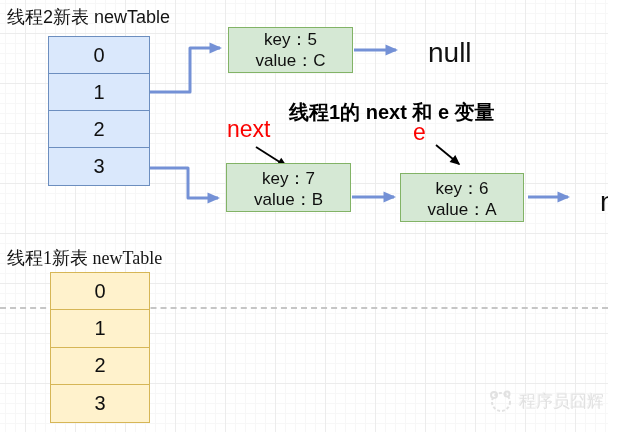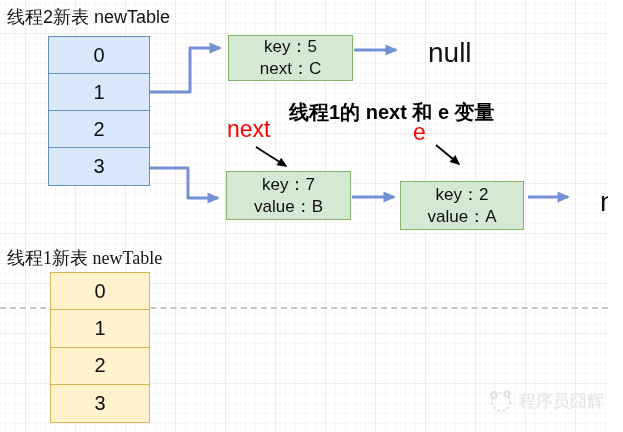--- a/index.html
+++ b/index.html
@@ -23,22 +23,22 @@
   }
   .bucket-table .cell{
     display:flex;align-items:center;justify-content:center;
     font-size:20px;color:#0f0f0f;border-bottom:1.5px solid #6c8ebf;
   }
   .bucket-table .cell:last-child{border-bottom:none;}
   .bucket-table.yellow{background:#fff2cc;border-color:#d6b656;}
   .bucket-table.yellow .cell{border-color:#d6b656;}
   .entry-node{
     background:#d5e8d4;border:1.5px solid #82b366;box-sizing:border-box;
-    display:flex;flex-direction:column;align-items:center;justify-content:center;
-    font-size:17px;color:#0f0f0f;line-height:1.28;white-space:nowrap;margin-top:8px;
+    display:flex;flex-direction:column;align-items:center;justify-content:flex-end;
+    font-size:17px;color:#0f0f0f;line-height:1.28;white-space:nowrap;
   }
   .null-label{font-size:28px;color:#111;white-space:nowrap;margin-left:21px;}
   .annotation-title{font-size:20px;font-weight:bold;color:#000;white-space:nowrap;}
   .pointer-label{font-size:23px;color:#fb0200;white-space:nowrap;}
   .page-divider{left:0;right:0;border-top:2px dashed #c6c6c6;height:0;}
   .arrow-layer{left:0;top:0;pointer-events:none;}
   .watermark{display:flex;align-items:center;gap:5px;opacity:.85;}
   .watermark-text{
     font-size:17px;font-weight:normal;color:#dedede;
     text-shadow:1px 1px 0 #ffffff,-1px -1px 0 #f2f2f2;white-space:nowrap;
@@ -70,35 +70,35 @@
   <div class="abs diagram-label" style="left:7px;top:5px;">线程2新表 newTable</div>
   <div class="abs bucket-table" style="left:48px;top:36px;width:102px;height:150px;">
     <div class="cell">0</div>
     <div class="cell">1</div>
     <div class="cell">2</div>
     <div class="cell">3</div>
   </div>
 
   <div class="abs entry-node" style="left:228px;top:27px;width:125px;height:46px;">
     <div>key：5</div>
-    <div>next：C</div>
+    <div>value：C</div>
   </div>
   <div class="abs null-label" style="left:407px;top:37px;">null</div>
 
   <div class="abs annotation-title" style="left:289px;top:99px;">线程1的 next 和 e 变量</div>
   <div class="abs pointer-label" style="left:227px;top:116px;">next</div>
   <div class="abs pointer-label" style="left:413px;top:119px;">e</div>
 
   <div class="abs entry-node" style="left:226px;top:163px;width:125px;height:49px;">
     <div>key：7</div>
     <div>value：B</div>
   </div>
 
   <div class="abs entry-node" style="left:400px;top:173px;width:124px;height:49px;">
-    <div>key：2</div>
+    <div>key：6</div>
     <div>value：A</div>
   </div>
   <div class="abs null-label" style="left:579px;top:186px;">null</div>
 
   <div class="abs page-divider" style="top:307px;"></div>
 
   <div class="abs diagram-label" style="left:7px;top:246px;font-family:Liberation Serif, serif;">线程1新表 newTable</div>
   <div class="abs bucket-table yellow" style="left:50px;top:272px;width:100px;height:151px;">
     <div class="cell">0</div>
     <div class="cell">1</div>

